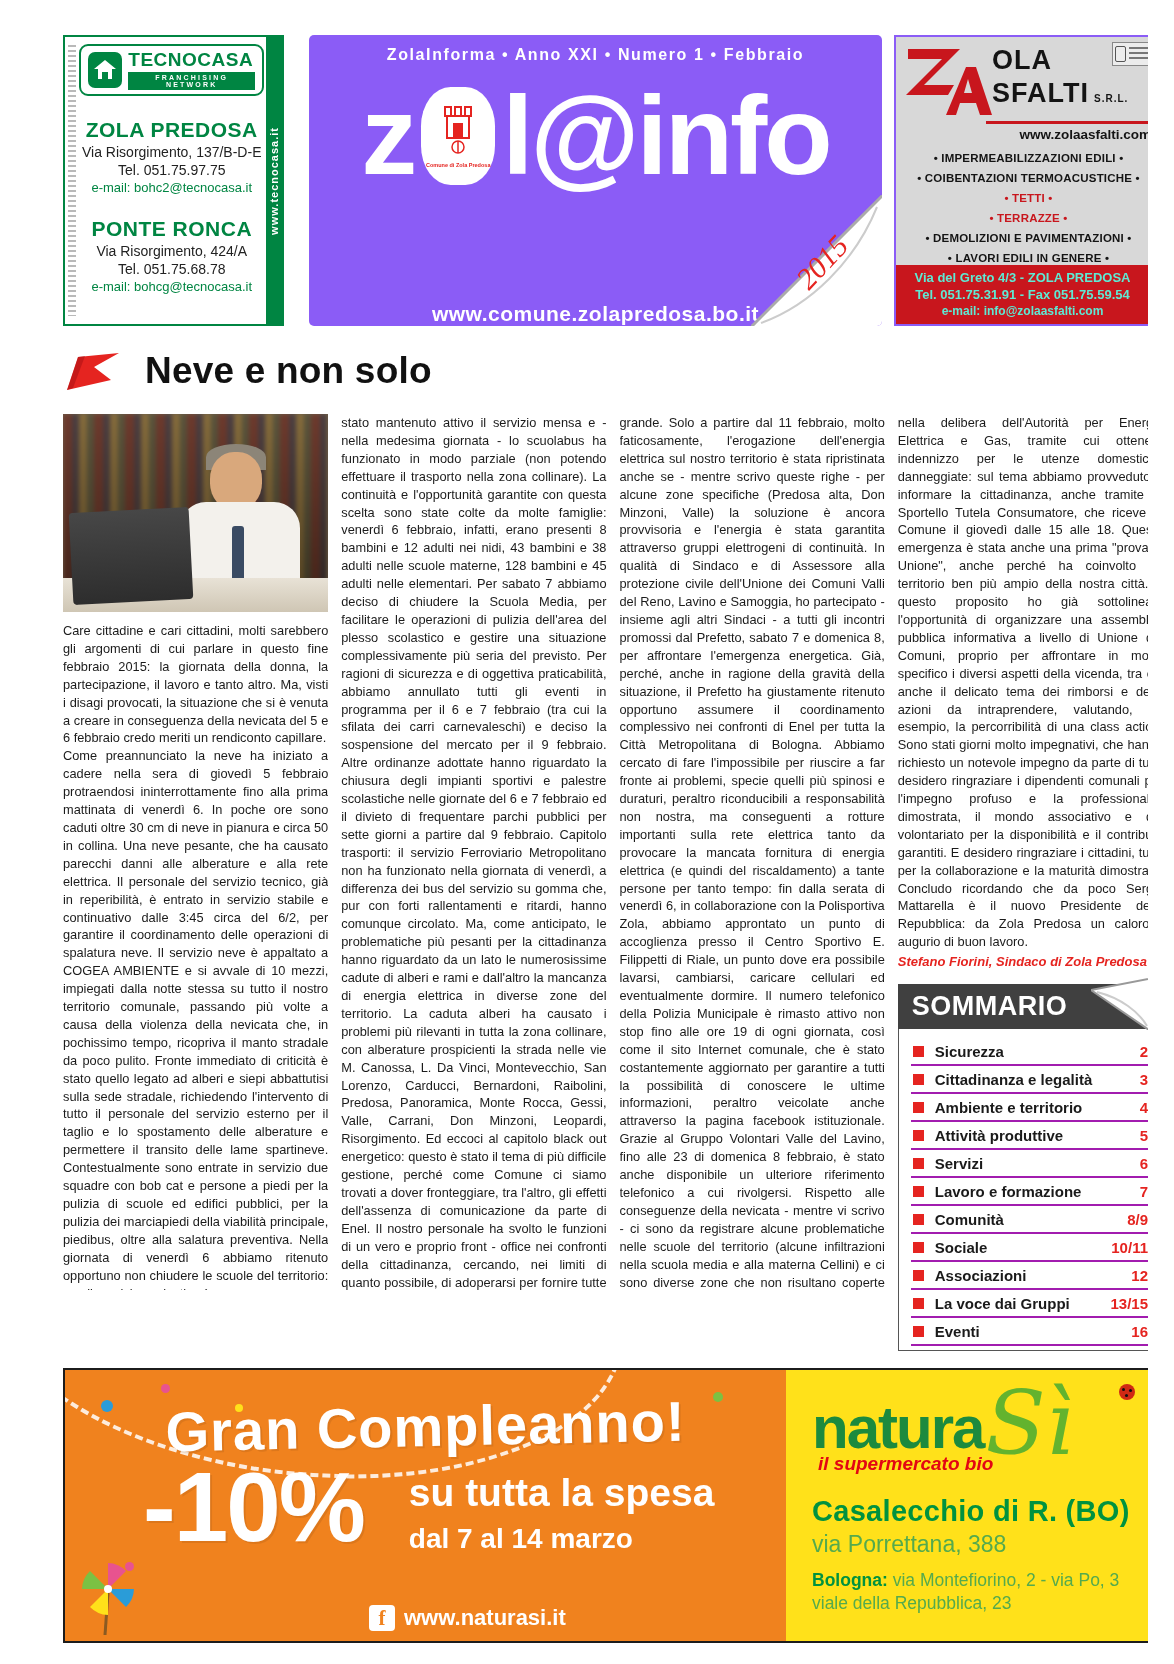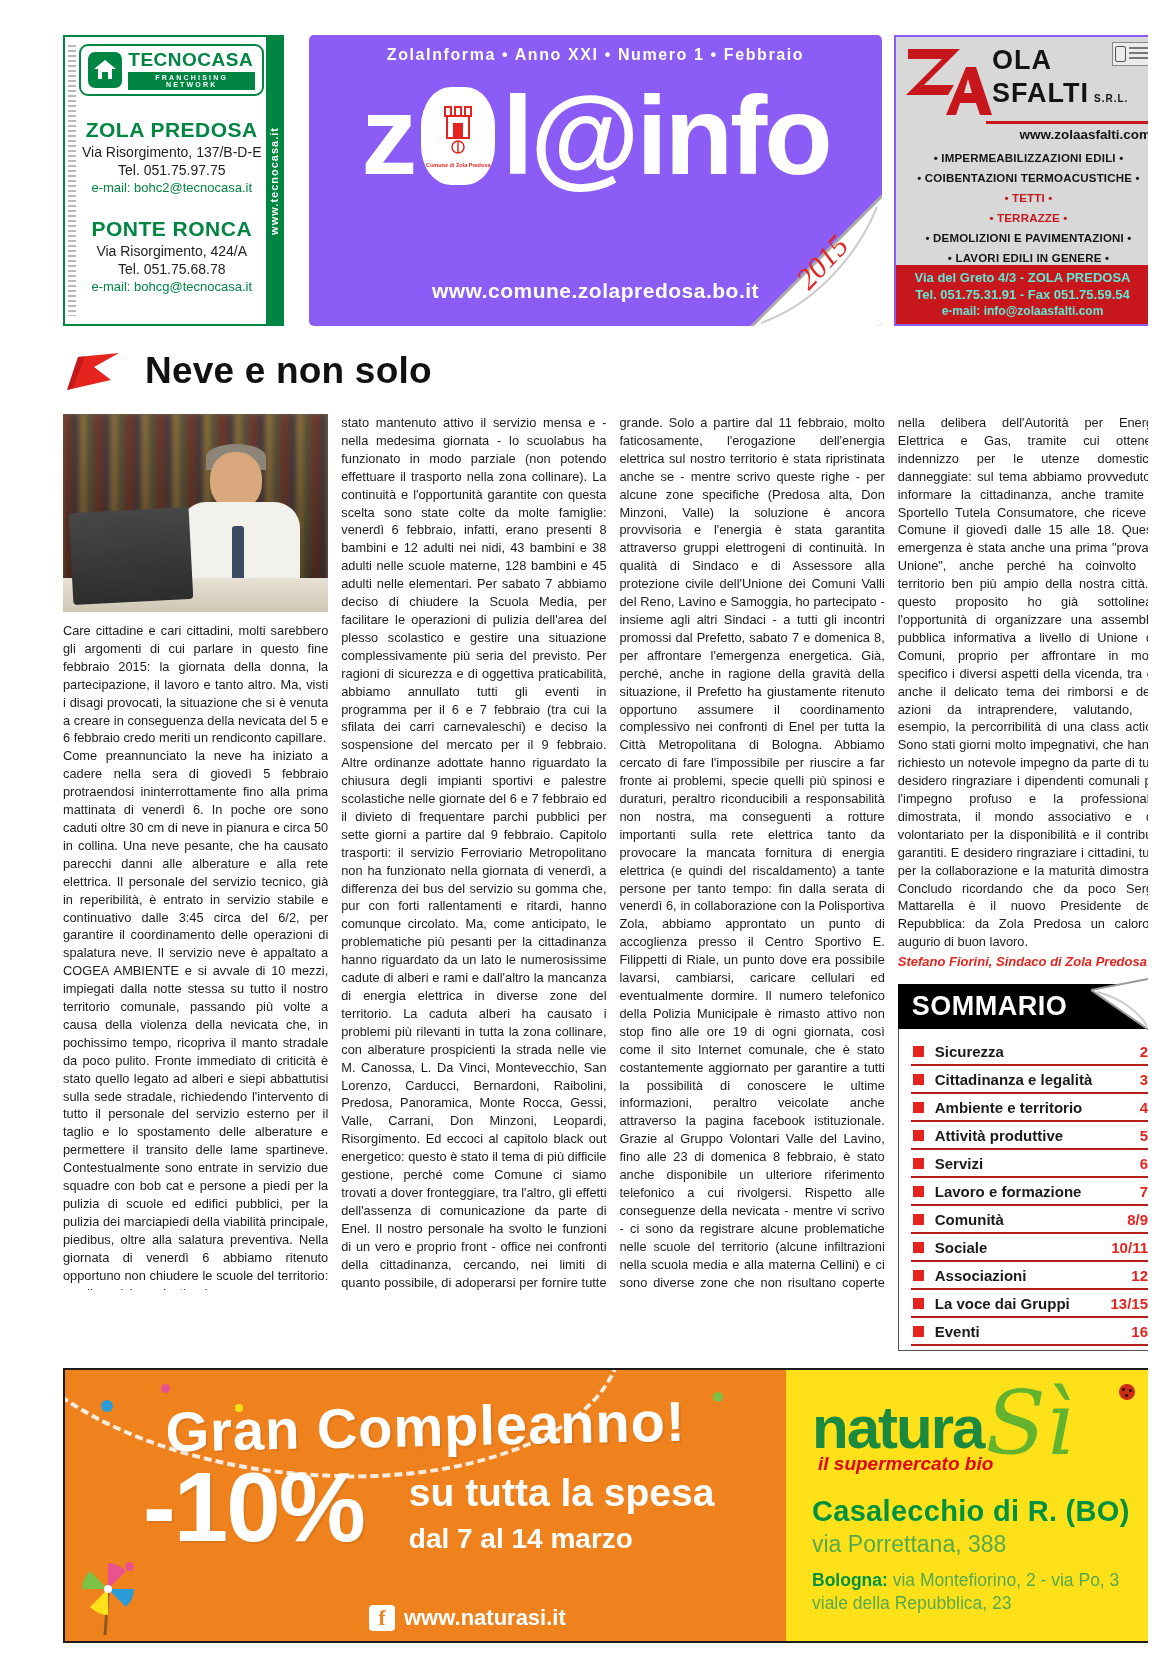--- a/index.html
+++ b/index.html
@@ -27,21 +27,21 @@
 
   
   .masthead { position:absolute; left:283px; top:35px; width:573px; height:291px;
     background:#8b5cf6; border-radius:5px; color:#fff; overflow:hidden; }
   .mh-topline { text-align:center; font-size:16px; font-weight:bold; letter-spacing:1.6px; padding-top:11px; }
   .mh-title { display:flex; align-items:center; justify-content:center; margin-top:16px;
     font-weight:bold; font-size:112px; line-height:1; letter-spacing:-3px; }
   .mh-crest { width:74px; height:98px; background:#fff; border-radius:40%; margin:0 7px;
     display:flex; flex-direction:column; align-items:center; justify-content:center; }
   .mh-crest-caption { color:#e52420; font-size:5.5px; font-weight:bold; letter-spacing:0; margin-top:1px; text-align:center; line-height:1.1; }
-  .mh-url { position:absolute; bottom:23px; width:100%; text-align:center; font-size:21px; font-weight:bold; letter-spacing:.5px; }
+  .mh-url { position:absolute; bottom:0; width:100%; text-align:center; font-size:21px; font-weight:bold; letter-spacing:.5px; }
   .mh-curl { position:absolute; right:-1px; bottom:-1px; width:132px; height:132px; }
 
   
   .zolasfalti { position:absolute; left:868px; top:35px; width:269px; height:291px;
     background:#d8d8d8; border:2px solid #8b5cf6; }
   .za-top { position:relative; height:84px; }
   .za-monogram { position:absolute; left:6px; top:4px; }
   .za-words { position:absolute; left:96px; top:10px; line-height:1; }
   .za-word1, .za-word2 { font-size:27px; font-weight:900; color:#141414; letter-spacing:1px; }
   .za-word2 { margin-top:6px; }
@@ -82,24 +82,24 @@
   .ph-laptop { position:absolute; left:8px; bottom:10px; width:120px; height:92px; background:linear-gradient(#474747,#2d2d2d); border-radius:4px; transform:rotate(-3deg); }
   .ph-shirt { position:absolute; right:28px; bottom:18px; width:120px; height:92px; background:#f3f1ec; border-radius:26px 26px 0 0; }
   .ph-tie { position:absolute; right:84px; bottom:20px; width:12px; height:66px; background:#3a4b63; border-radius:3px; }
   .ph-head { position:absolute; right:66px; bottom:102px; width:52px; height:58px; background:#d9a87c; border-radius:46%; }
   .ph-hair { position:absolute; right:62px; bottom:142px; width:60px; height:26px; background:#8c8578; border-radius:50% 50% 0 0; }
 
   .signature { color:#e52420; font-weight:bold; font-style:italic; font-size:13px; margin-top:3px; }
 
   
   .sommario { margin-top:15px; position:relative; }
-  .som-header { background:#000000; color:#fff; font-size:27px; font-weight:bold; padding:7px 0 7px 14px; letter-spacing:.5px; position:relative; }
+  .som-header { background:#404040; color:#fff; font-size:27px; font-weight:bold; padding:7px 0 7px 14px; letter-spacing:.5px; position:relative; }
   .som-curl { position:absolute; right:0; top:-8px; }
   .som-body { border:1.5px solid #555; border-top:none; padding:9px 12px 4px 12px; background:#fff; }
-  .som-row { display:flex; align-items:center; border-bottom:2px solid #b91c1c; padding:5px 2px 4px 2px; }
+  .som-row { display:flex; align-items:center; border-bottom:2px solid #a21caf; padding:5px 2px 4px 2px; }
   .som-bullet { width:11px; height:11px; background:#e52420; margin-right:11px; flex:none; }
   .som-label { font-size:15px; font-weight:bold; color:#1a1a1a; flex:1; }
   .som-page { font-size:15px; font-weight:bold; color:#e52420; }
 
   
   .bottom-ad { position:absolute; left:37px; top:1368px; width:1100px; height:275px; border:2px solid #1c1c1c; display:flex; }
   .ad-left { width:721px; background:#f0821e; position:relative; overflow:hidden; color:#fff; }
   .confetti-arc { position:absolute; top:-224px; left:-80px; width:640px; height:330px; border-radius:50%;
     border:4px dashed rgba(255,255,255,.85); transform:rotate(6deg); }
   .dot { position:absolute; border-radius:50%; }

